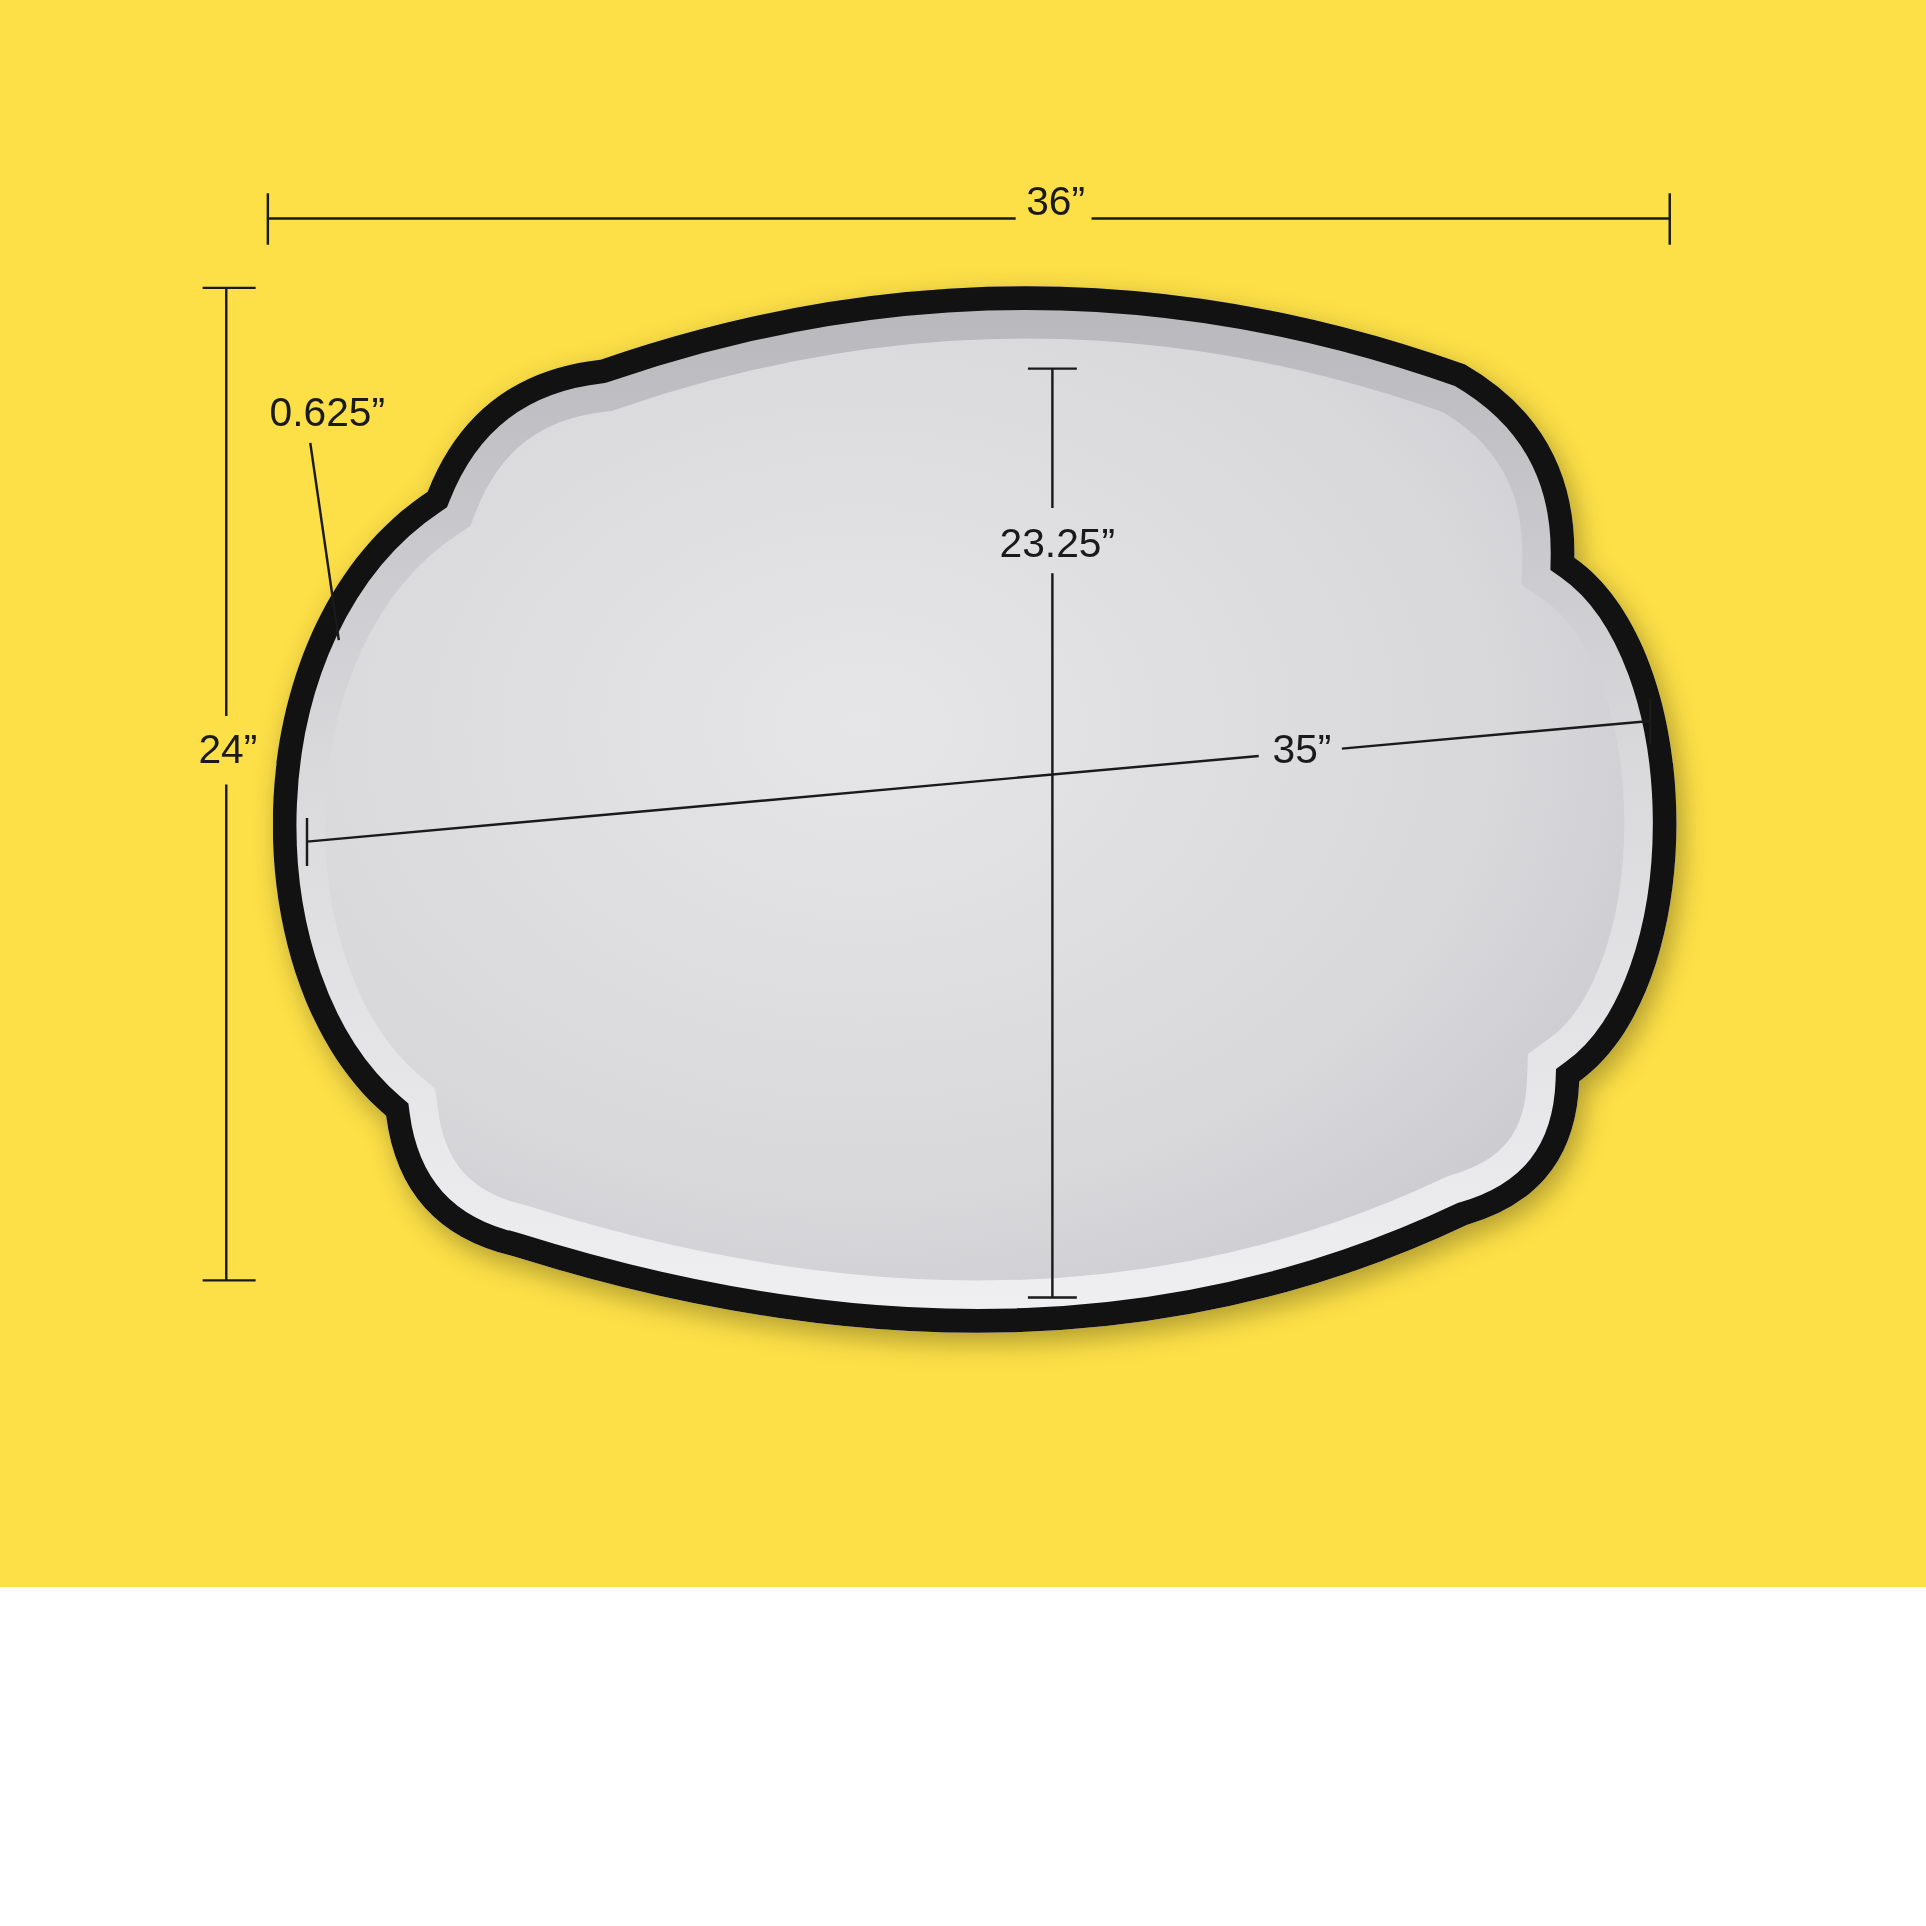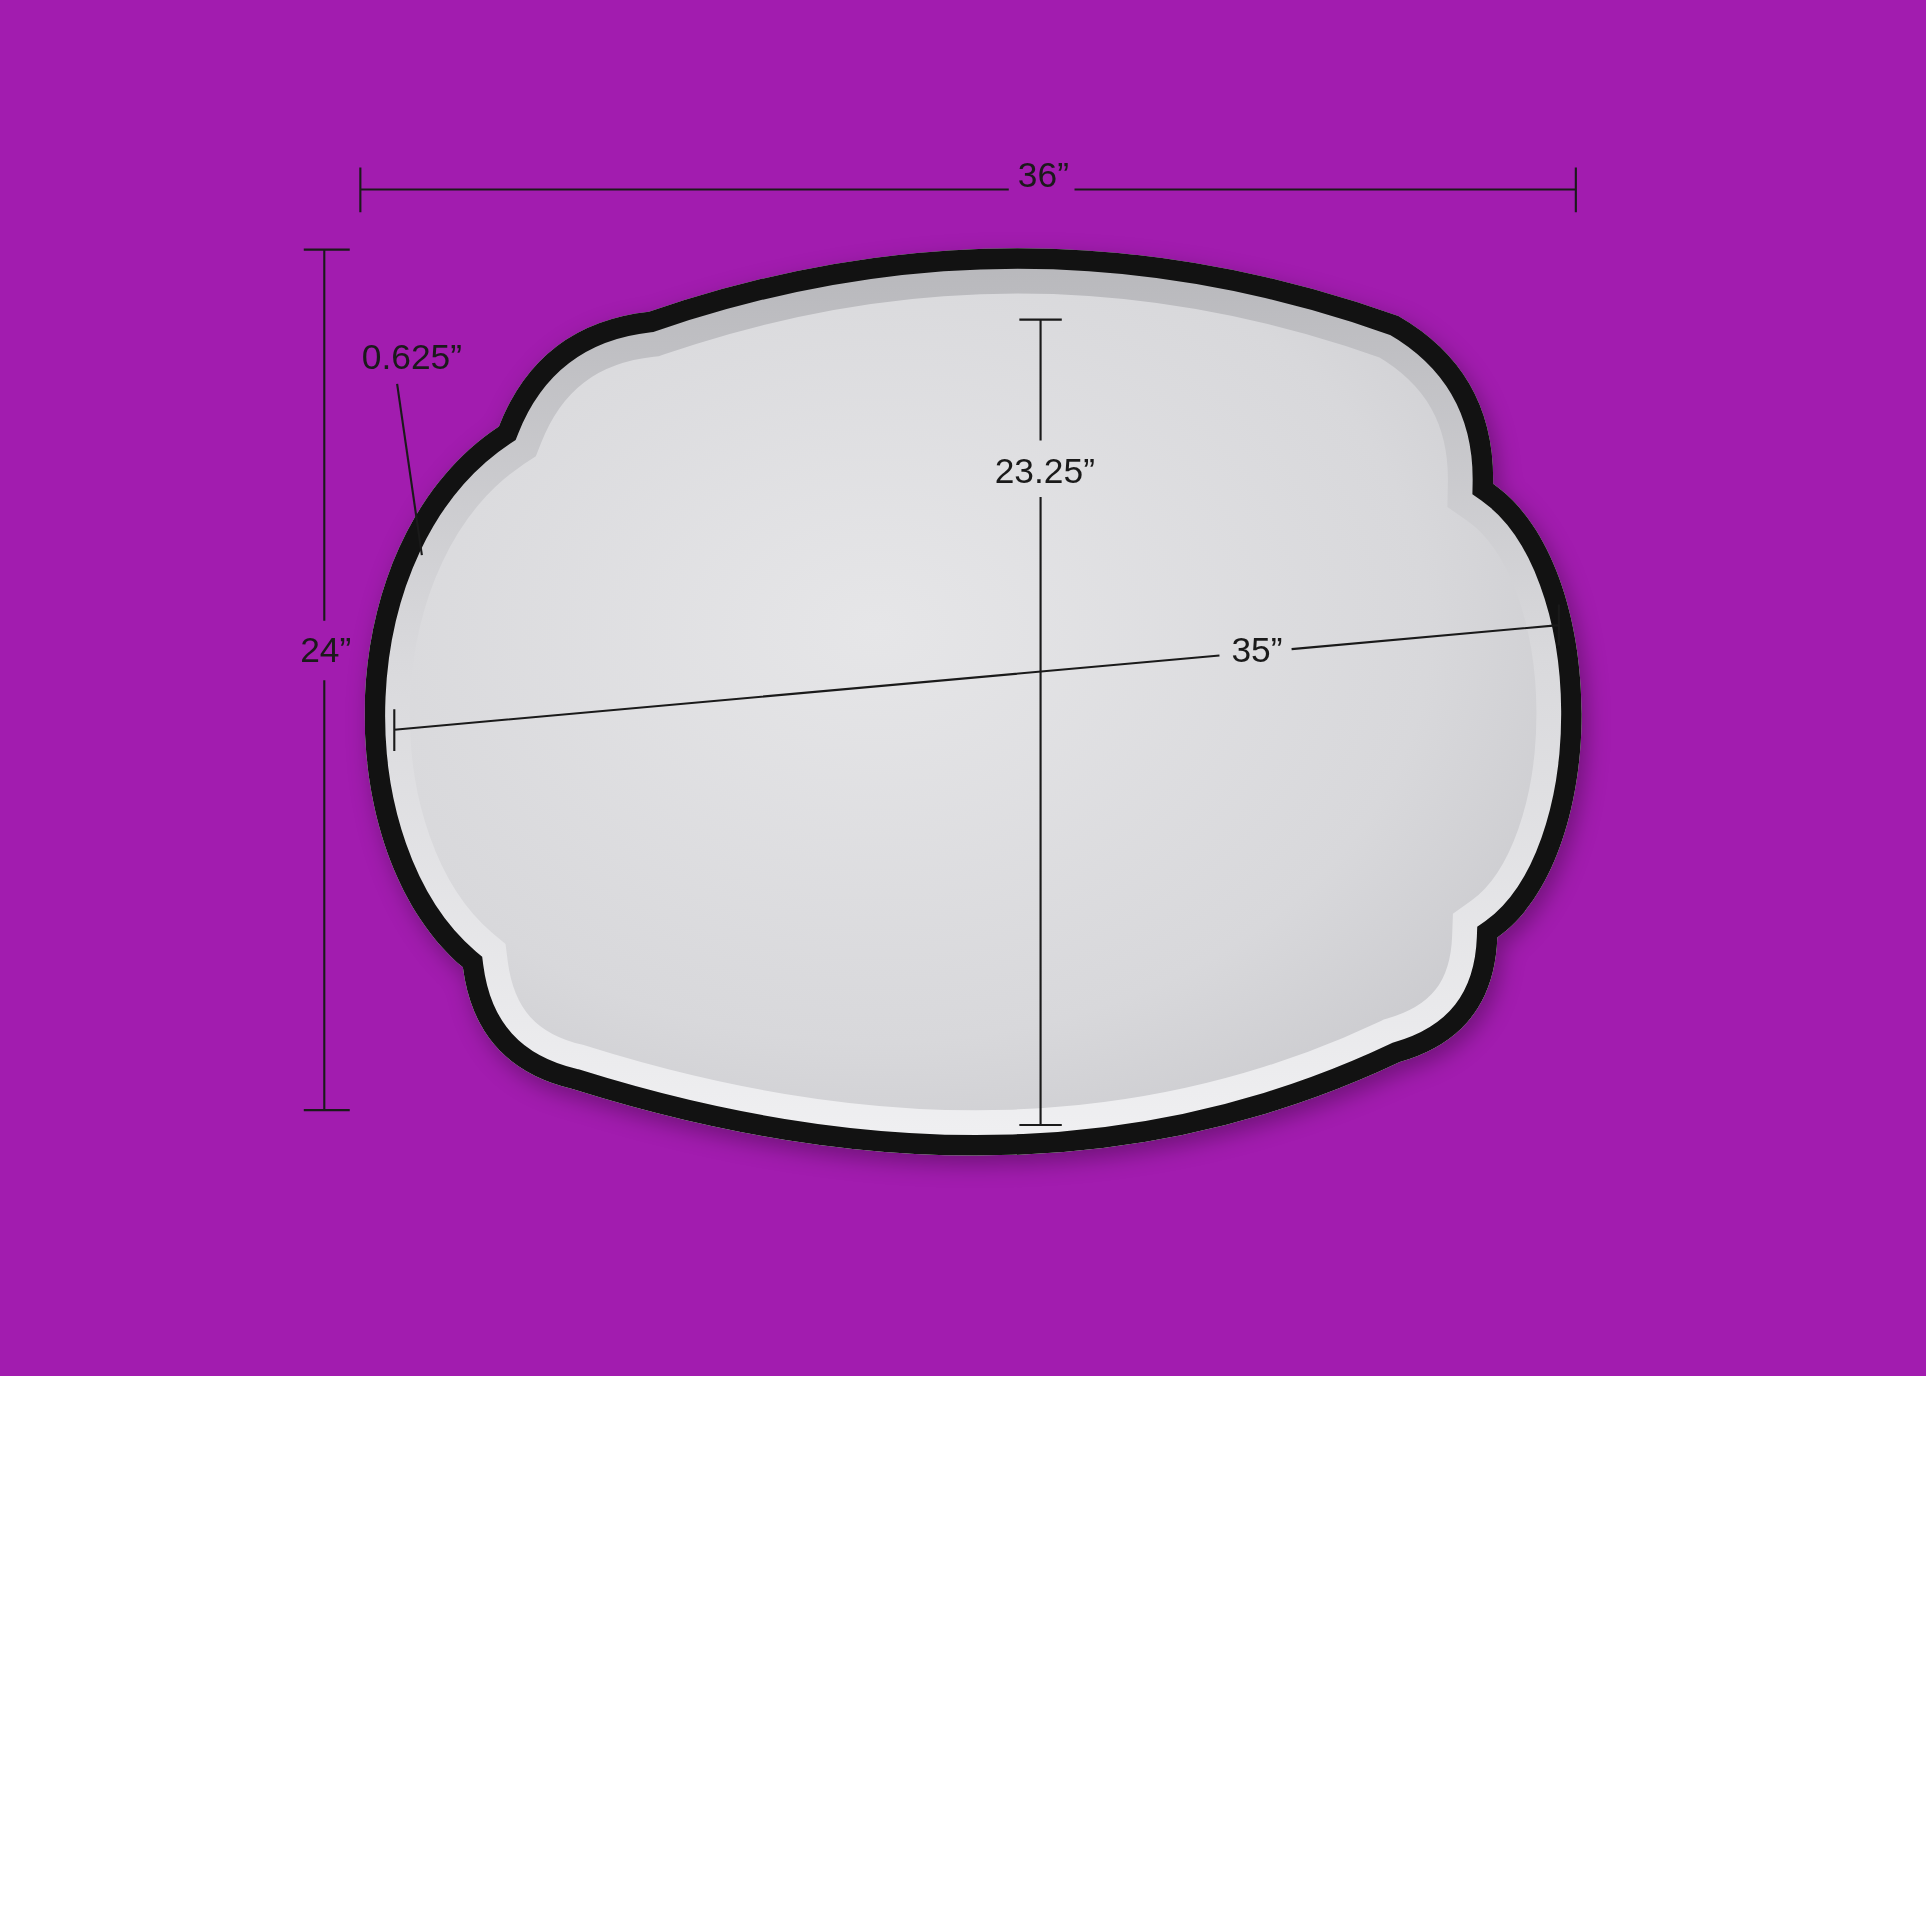--- a/index.html
+++ b/index.html
@@ -3,22 +3,22 @@
 <meta charset="utf-8">
 <style>
   html, body {
     margin: 0;
     padding: 0;
     background: #ffffff;
   }
   .stage {
     position: relative;
     width: 1927px;
-    height: 1376px;
-    background: #a21caf;
+    height: 1587px;
+    background: #fde047;
     overflow: hidden;
   }
   .stage svg {
     display: block;
     width: 100%;
     height: 100%;
   }
   .mirror-group {
     filter: drop-shadow(7px 12px 16px rgba(0,0,0,0.30));
   }

